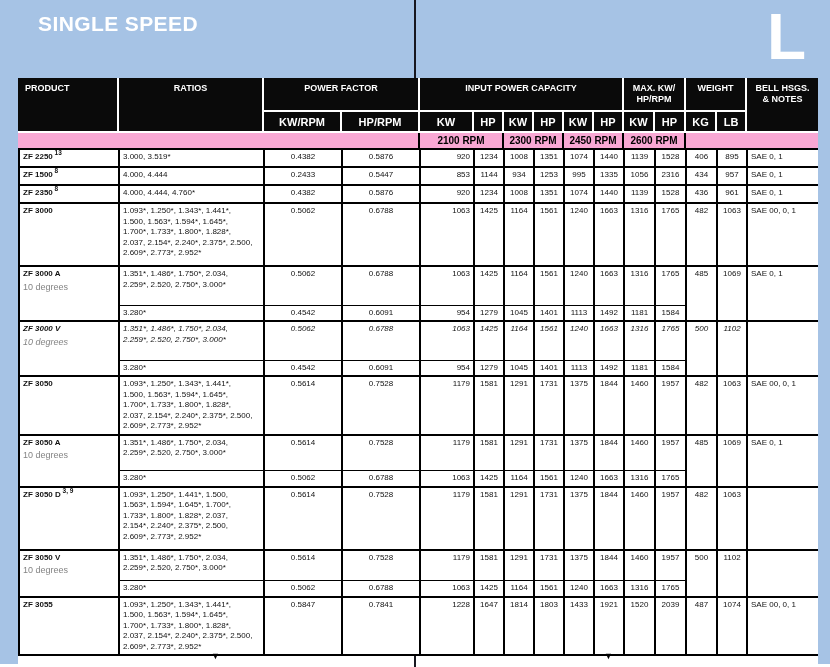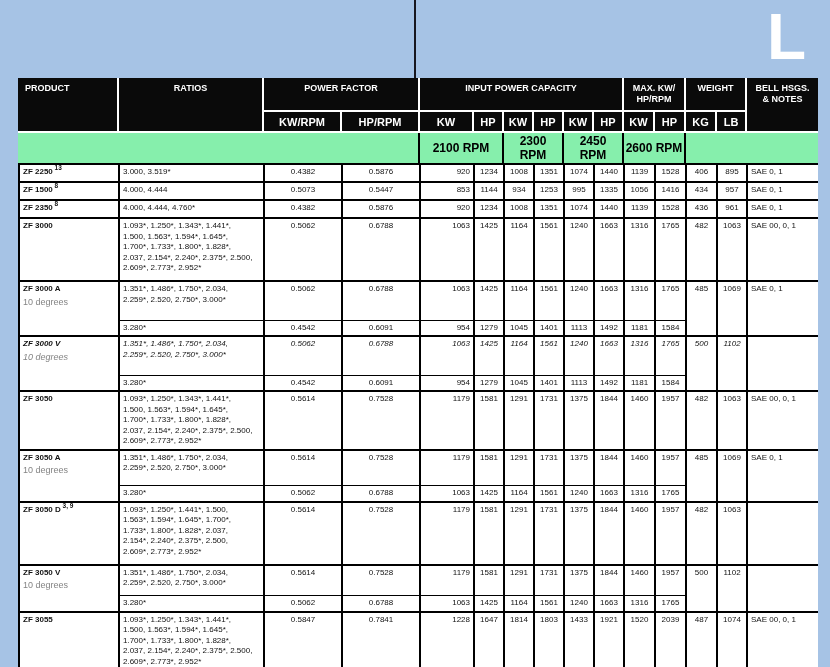--- a/index.html
+++ b/index.html
@@ -34,21 +34,21 @@
   }
   #hdr tr.grp th { height:25px; vertical-align:top; padding-top:5px; font-size:9px; }
   #hdr tr.sub th { height:15px; vertical-align:middle; font-size:11px; }
   #hdr th.al { text-align:left; padding-left:7px; }
   #hdr .pre { white-space:pre-line; line-height:11px; }
   #hdr tr > *:first-child { border-left:0; }
   #hdr tr > *:last-child  { border-right:0; }
   #hdr tr:first-child > * { border-top:0; }
   
   #hdr tr.rpm td {
-    background:#86efac; color:#000; font-size:12px; font-weight:bold; text-align:center;
+    background:#f9a8d4; color:#000; font-size:10px; font-weight:bold; text-align:center;
     height:13px; vertical-align:middle;
     border:2px solid #000; border-top:2px solid #ffffff; border-bottom:0;
   }
   #hdr tr.rpm td:first-child { border-left:0; }
   #hdr tr.rpm td:last-child  { border-right:0; }
 
   
   #tbl { border:2px solid #000; }
   #tbl td {
     border:2px solid #000; vertical-align:top;
@@ -76,20 +76,21 @@
   .cont { position:absolute; top:-4px; font-size:9px; line-height:9px; color:#000; }
   .c1 { left:211px; } .c2 { left:604px; }
 </style>
 </head>
 <body>
 
 <div class="page">
 
   <div class="top-band">
     <div class="title">
+      <div>SINGLE SPEED</div>
     </div>
     <div class="fold-top"></div>
     <div class="tab-letter">L</div>
   </div>
 
   <div class="mid">
     <div class="side-left"></div>
     <div class="tablewrap">
 
       <table id="hdr">
@@ -179,30 +180,30 @@
               <td class="val">1440</td>
               <td class="val">1139</td>
               <td class="val">1528</td>
               <td class="wt" rowspan="1">406</td>
               <td class="wt" rowspan="1">895</td>
               <td class="notes" rowspan="1">SAE 0, 1</td>
             </tr>
             <tr class="rowa" style="height: 18px;">
               <td class="product" rowspan="1"><span class="pname">ZF 1500</span><span class="psup"> 8</span></td>
               <td class="ratios">4.000, 4.444</td>
-              <td class="pf">0.5073</td>
+              <td class="pf">0.2433</td>
               <td class="pf">0.5447</td>
               <td class="val-first">853</td>
               <td class="val">1144</td>
               <td class="val">934</td>
               <td class="val">1253</td>
               <td class="val">995</td>
               <td class="val">1335</td>
               <td class="val">1056</td>
-              <td class="val">1416</td>
+              <td class="val">2316</td>
               <td class="wt" rowspan="1">434</td>
               <td class="wt" rowspan="1">957</td>
               <td class="notes" rowspan="1">SAE 0, 1</td>
             </tr>
             <tr class="rowa" style="height: 18px;">
               <td class="product" rowspan="1"><span class="pname">ZF 2350</span><span class="psup"> 8</span></td>
               <td class="ratios">4.000, 4.444, 4.760*</td>
               <td class="pf">0.4382</td>
               <td class="pf">0.5876</td>
               <td class="val-first">920</td>

